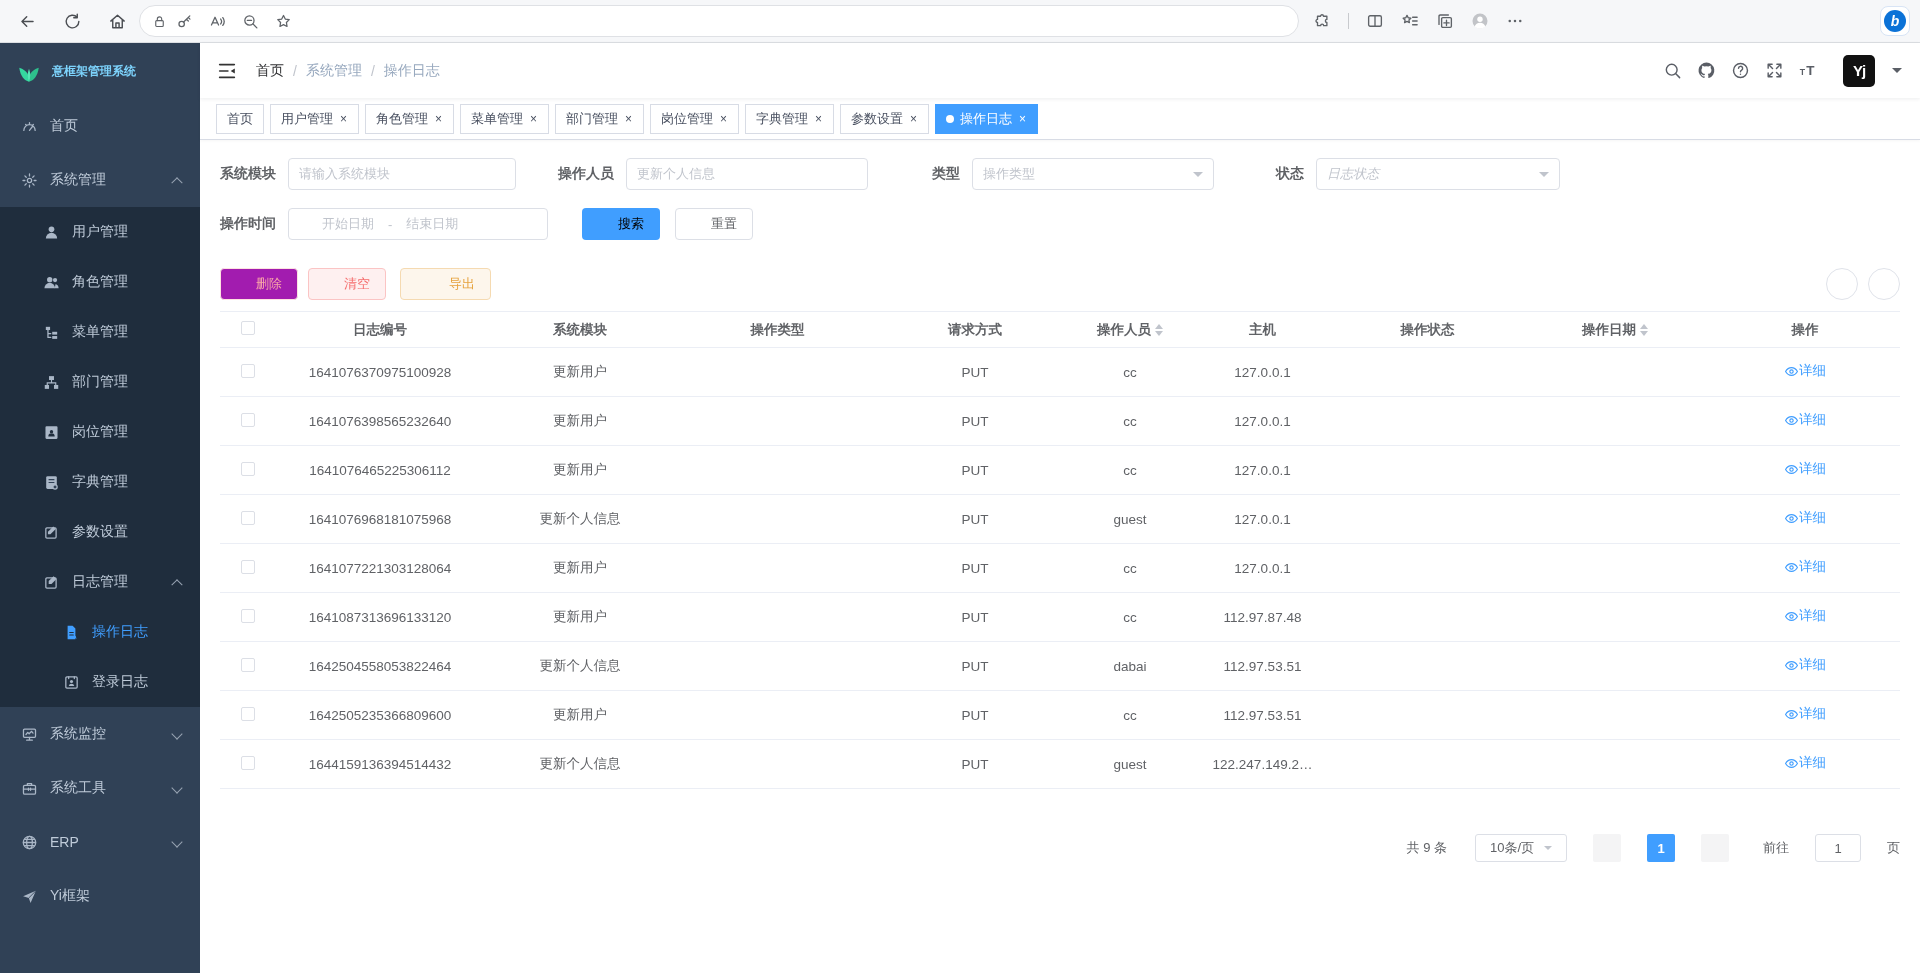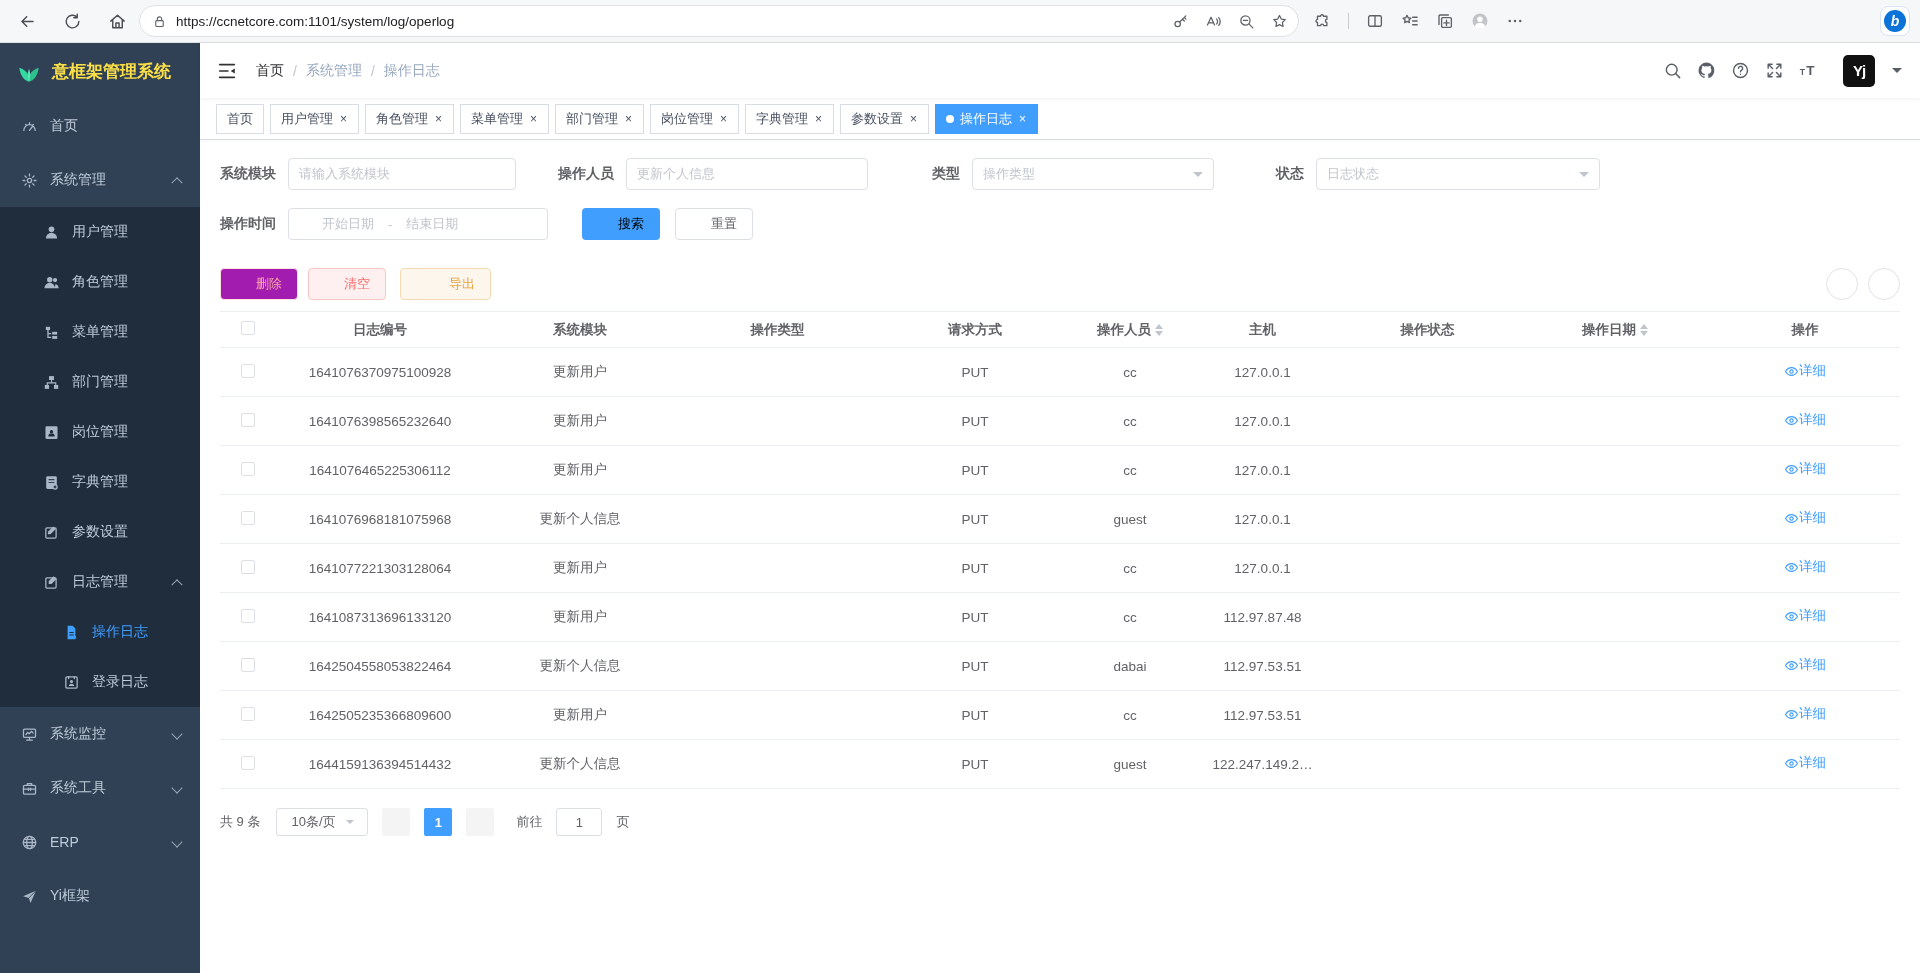--- a/index.html
+++ b/index.html
@@ -26,21 +26,21 @@
   .bing-btn { margin-left:auto; width:30px; height:30px; border-radius:8px; background:#fff;
     border:1px solid #d8e4f5; display:flex; align-items:center; justify-content:center; cursor:pointer; }
   .bing-b { width:22px; height:22px; border-radius:50%; background:#0b72d7; color:#fff;
     font-weight:bold; font-size:14px; font-style:italic; display:flex; align-items:center; justify-content:center; }
 
   
   .app { display:flex; height:930px; }
   .sidebar { width:200px; background:#304156; overflow:hidden; flex-shrink:0; }
   .logo-row { height:56px; display:flex; align-items:center; padding-left:16px; gap:10px; }
   .logo-row .ic { width:26px; height:26px; }
-  .logo-title { color:#fde047; font-weight:bold; font-size:17px; white-space:nowrap; }
+  .logo-title { color:#7dd3fc; font-weight:bold; font-size:12px; white-space:nowrap; }
   .menu-item { display:flex; align-items:center; color:#bfcbd9; font-size:14px; cursor:pointer;
     position:relative; }
   .menu-item .ic { width:17px; height:17px; color:#aab7c7; margin-right:12px; flex-shrink:0; }
   .menu-item.lvl0 { height:54px; padding-left:21px; }
   .menu-item.lvl1 { height:50px; padding-left:43px; }
   .menu-item.lvl2 { height:50px; padding-left:63px; }
   .menu-item.dark { background:#1f2d3d; }
   .menu-item.active, .menu-item.active .ic { color:#409EFF; }
   .mi-caret { position:absolute; right:18px; width:9px; height:9px; }
   .mi-caret::before { content:""; display:block; width:7px; height:7px;
@@ -83,21 +83,21 @@
   .filter-row.r1 { margin-top:8px; }
   .filter-row.r2 { margin-top:18px; }
   .f-label { font-size:14px; font-weight:bold; color:#606266; margin-right:12px; white-space:nowrap; }
   .f-input, .f-select, .f-date { height:32px; border:1px solid #dcdfe6; border-radius:4px;
     display:flex; align-items:center; padding:0 10px; font-size:13px; background:#fff; cursor:text; }
   .placeholder { color:#c0c4cc; }
   .f-select { cursor:pointer; }
   .f-select .sel-caret { margin-left:auto; width:0; height:0; border-left:5px solid transparent;
     border-right:5px solid transparent; border-top:5px solid #c0c4cc; }
   .w-module { width:228px; } .w-operator { width:242px; margin-right:64px; }
-  .w-type { width:242px; margin-right:62px; } .w-status { width:284px; }
+  .w-type { width:242px; margin-right:62px; } .w-status { width:244px;font-style:italic; }
   .g1 { margin-right:42px; }
   .f-date { width:260px; cursor:pointer; }
   .f-date .ic { width:15px; height:15px; color:#c0c4cc; margin-right:8px; }
   .date-sep { color:#c0c4cc; margin:0 14px; }
   .btn { height:32px; border-radius:4px; font-size:13px; display:inline-flex; align-items:center;
     justify-content:center; gap:6px; cursor:pointer; border:1px solid transparent; padding:0 15px; }
   .btn .ic { width:14px; height:14px; }
   .btn-primary { background:#409EFF; color:#000000; margin-left:34px; }
   .btn-plain { background:#fff; border-color:#dcdfe6; color:#606266; margin-left:15px; }
   .toolbar-row { margin-top:28px; display:flex; align-items:center; }
@@ -121,22 +121,22 @@
     border-bottom:5px solid #c0c4cc; }
   .sort-down { width:0; height:0; border-left:4px solid transparent; border-right:4px solid transparent;
     border-top:5px solid #c0c4cc; }
   .checkbox { width:14px; height:14px; border:1px solid #dcdfe6; border-radius:2px; background:#fff;
     display:inline-block; cursor:pointer; }
   .detail-link { color:#409EFF; font-size:13.5px; display:inline-flex; align-items:center; 
     cursor:pointer; text-decoration:none; }
   .detail-link .ic { width:15px; height:15px; }
 
   
-  .pagination { margin-top:19px; display:flex; align-items:center; justify-content:flex-start;
-    font-size:13px; color:#606266; gap:8px; }
+  .pagination { margin-top:45px; display:flex; align-items:center; justify-content:flex-end;
+    font-size:13px; color:#606266; gap:20px; }
   .pg-total { margin-right:8px; }
   .pg-size { width:92px; height:28px; border:1px solid #dcdfe6; border-radius:3px; display:flex;
     align-items:center; justify-content:center; gap:10px; cursor:pointer; color:#606266; }
   .pg-size .sel-caret { width:0; height:0; border-left:4px solid transparent;
     border-right:4px solid transparent; border-top:4px solid #c0c4cc; }
   .pg-btn { width:28px; height:28px; background:#f4f4f5; border-radius:2px; display:flex;
     align-items:center; justify-content:center; color:#c0c4cc; cursor:pointer; margin-left:6px; }
   .pg-btn .ic { width:11px; height:11px; }
   .pg-page { width:28px; height:28px; background:#409EFF; color:#fff; border-radius:2px;
     display:flex; align-items:center; justify-content:center; font-weight:bold; margin-left:6px; cursor:pointer; }
@@ -165,21 +165,20 @@
         </svg>
       </span>
     </div>
   <div class="url-pill">
     <span class="ic lock">
         <svg viewBox="0 0 24 24" fill="none" stroke="currentColor" stroke-width="1.8" stroke-linecap="round" stroke-linejoin="round">
           <rect x="6" y="10.5" width="12" height="9.5" rx="1.5"></rect>
           <path d="M8.5 10.5V8a3.5 3.5 0 0 1 7 0v2.5"></path>
         </svg>
       </span>
-    <span class="url-text">https://ccnetcore.com:1101/system/log/operlog</span>
     <span class="pill-icons">
         <span class="ic">
           <svg viewBox="0 0 24 24" fill="none" stroke="currentColor" stroke-width="1.8" stroke-linecap="round" stroke-linejoin="round">
             <circle cx="8" cy="15.5" r="3.8"></circle>
             <path d="M10.8 12.7 19.5 4M14.8 8.7l2.6 2.6M17.3 6.2l2.4 2.4"></path>
           </svg>
         </span>
         <span class="ic">
           <svg viewBox="0 0 24 24" fill="none" stroke="currentColor" stroke-width="1.8" stroke-linecap="round" stroke-linejoin="round">
             <path d="M3.5 17 8.5 6l5 11M5 13.8h7"></path>

